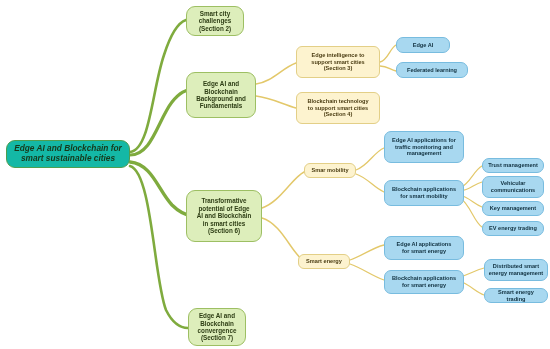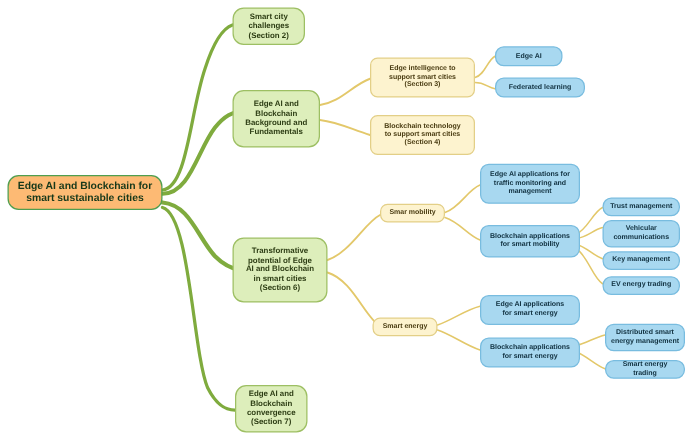--- a/index.html
+++ b/index.html
@@ -13,23 +13,24 @@
 
   .node{
     position:absolute;box-sizing:border-box;
     display:flex;align-items:center;justify-content:center;
     text-align:center;border-radius:7px;
     font-weight:bold;line-height:1.18;
     white-space:pre-line;
   }
 
   .root{
-    background:#fdba74;border:1px solid #4f9e4f;
+    background:#14b8a6;border:1px solid #4f9e4f;
     color:#16381a;font-size:8.3px;border-radius:9px;
     padding:2px 4px;
+    font-style:italic;
   }
   .lvl1{
     background:#ddeebb;border:1px solid #9dbf63;
     color:#2d3d14;font-size:6.3px;padding:2px 3px;
     border-radius:9px;
   }
   .lvl2{
     background:#fdf3cf;border:1px solid #e3cf87;
     color:#4a3c12;font-size:5.6px;padding:2px 3px;
     border-radius:6px;

